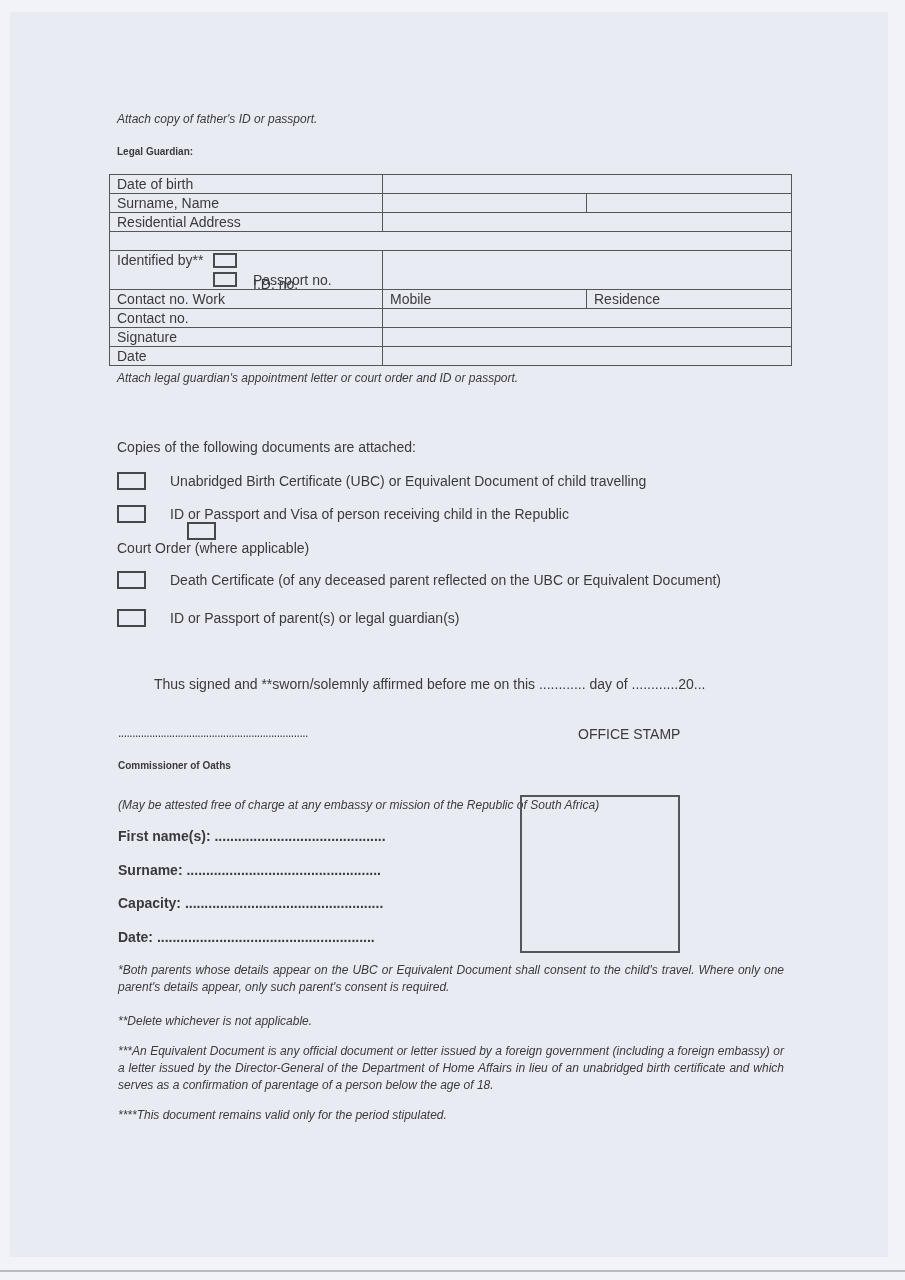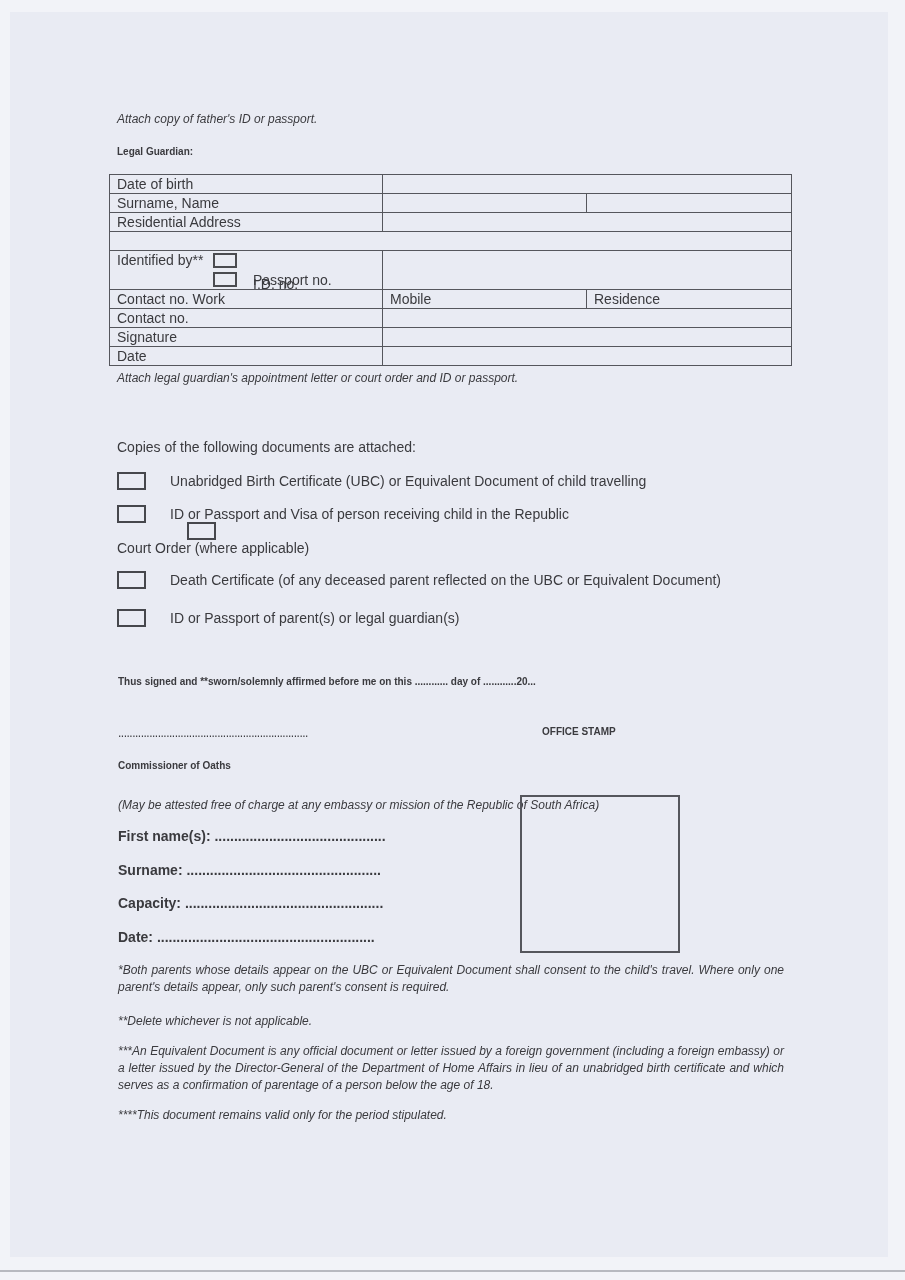--- a/index.html
+++ b/index.html
@@ -49,21 +49,21 @@
   .idlabel { position: absolute; left: 136px; font-size: 14px; line-height: 18px; }
 
   
   .check-item { position: absolute; left: 117px; display: flex; align-items: center; }
   .check-box {
     width: 29px; height: 18px; border: 2px solid #46474c; box-sizing: border-box;
     margin-right: 24px; background: transparent;
   }
   .check-label { font-size: 14px; }
 
-  .bold-line { font-weight: bold; font-size: 10px; }
+  .bold-line { font-weight: normal; font-size: 14px; margin-left: 36px; }
   .field-line { position: absolute; left: 118px; font-weight: bold; font-size: 14px; }
 
   .stamp-box {
     position: absolute; left: 520px; top: 795px;
     width: 160px; height: 158px;
     border: 2px solid #55565c; box-sizing: border-box;
   }
   .footnote {
     position: absolute; left: 118px; width: 666px;
     font-style: italic; font-size: 12px; line-height: 17px;

